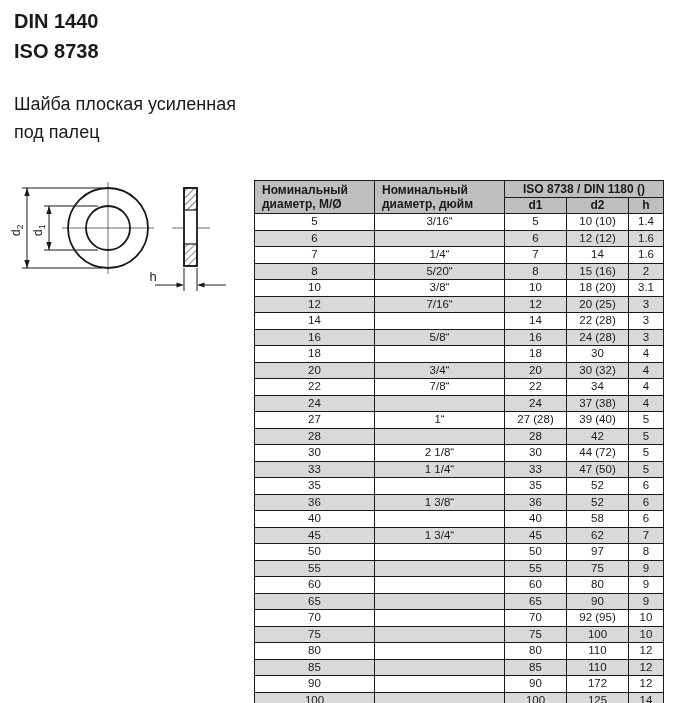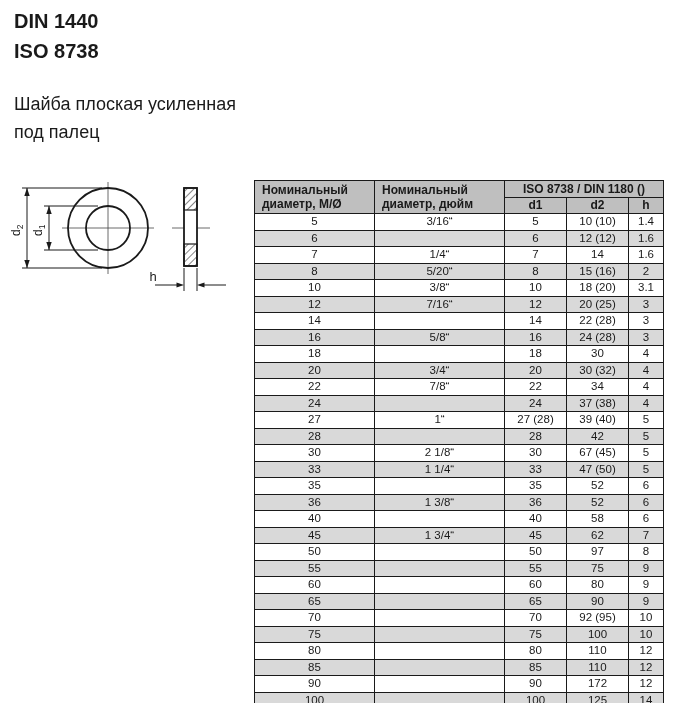--- a/index.html
+++ b/index.html
@@ -213,21 +213,21 @@
           <td>28</td>
           <td></td>
           <td>28</td>
           <td>42</td>
           <td>5</td>
         </tr>
         <tr>
           <td>30</td>
           <td>2 1/8“</td>
           <td>30</td>
-          <td>67 (45)</td>
+          <td>44 (72)</td>
           <td>5</td>
         </tr>
         <tr>
           <td>33</td>
           <td>1 1/4“</td>
           <td>33</td>
           <td>47 (50)</td>
           <td>5</td>
         </tr>
         <tr>

